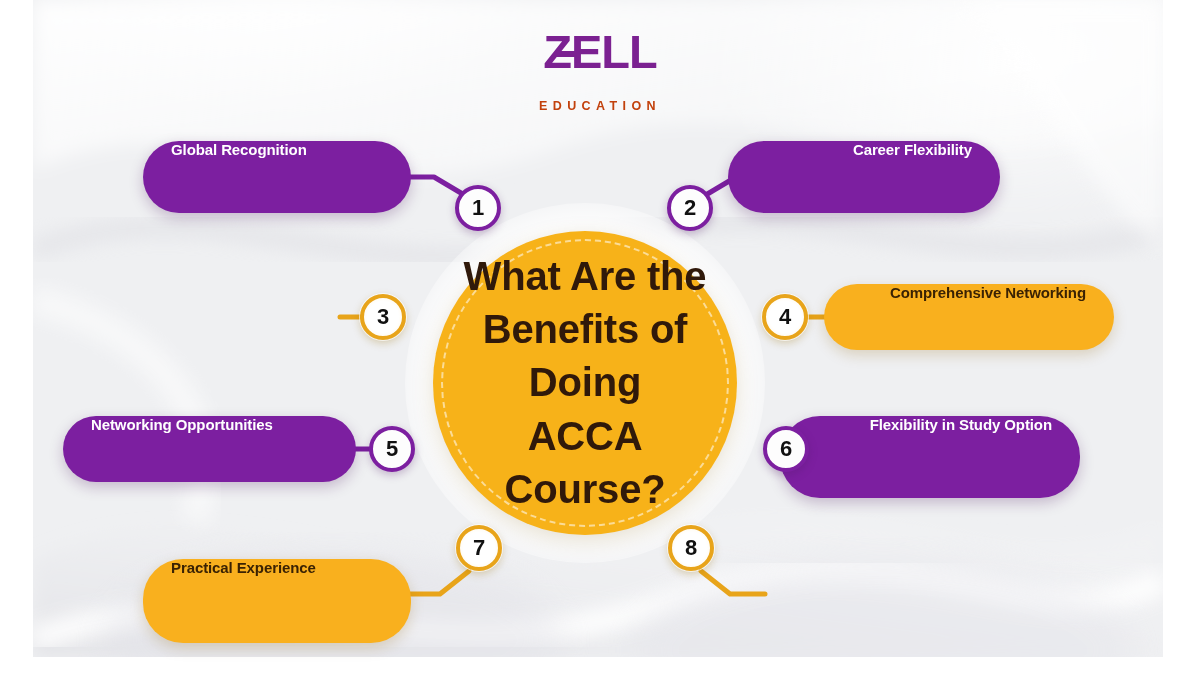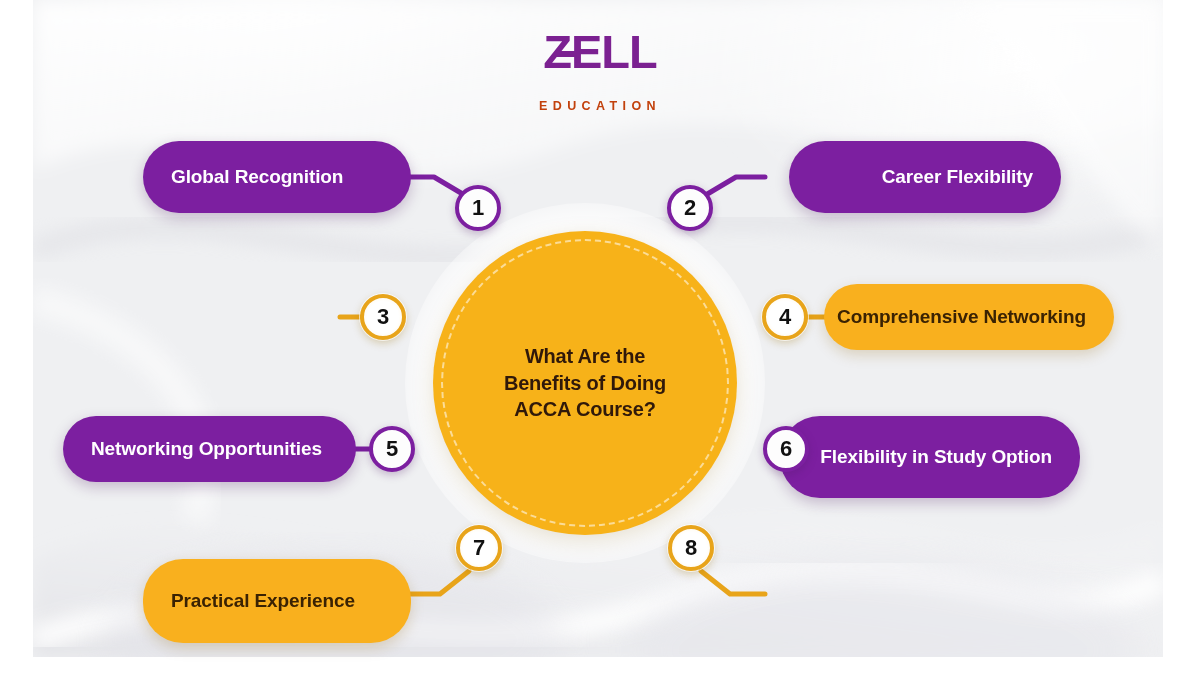--- a/index.html
+++ b/index.html
@@ -101,40 +101,40 @@
     position: absolute;
     left: 8px; top: 8px; right: 8px; bottom: 8px;
     border-radius: 50%;
     border: 2px dashed rgba(255,255,255,0.55);
   }
   #hub-title {
     position: relative;
     z-index: 2;
     text-align: center;
     color: #30190a;
-    font-size: 20px;
+    font-size: 40px;
     font-weight: 700;
     line-height: 1.33;
     letter-spacing: -0.2px;
     padding: 0 18px;
     white-space: pre-line;
   }
 
   
   #wires { position: absolute; left: 0; top: 0; width: 1200px; height: 675px; pointer-events: none; }
 
   
   .pill {
     position: absolute;
     display: flex;
-    align-items: center;
+    align-items: flex-start;
     border-radius: 40px;
     box-sizing: border-box;
     white-space: nowrap;
-    font-size: 19px;
+    font-size: 15px;
     font-weight: 600;
     letter-spacing: -0.1px;
   }
   .pill.purple {
     background: #7c1fa0;
     color: #ffffff;
     box-shadow: 0 5px 14px rgba(70,20,90,0.25);
   }
   .pill.amber {
     background: #f9b01e;
@@ -236,21 +236,21 @@
   <div id="hub-glow"></div>
   <div id="hub">
     <div id="hub-title">What Are the
 Benefits of Doing
 ACCA Course?</div>
   </div>
 
   <div class="pill purple align-left" style="left:143px; top:141px; width:268px; height:72px;">
     <span class="txt">Global Recognition</span>
   </div>
-  <div class="pill purple align-right" style="left:789px; top:141px; width:272px; height:72px;">
+  <div class="pill purple align-right" style="left:728px; top:141px; width:272px; height:72px;">
     <span class="txt">Career Flexibility</span>
   </div>
 
   <div class="pill amber align-right" style="left:824px; top:284px; width:290px; height:66px;">
     <span class="txt">Comprehensive Networking</span>
   </div>
 
   <div class="pill purple align-left" style="left:63px; top:416px; width:293px; height:66px;">
     <span class="txt">Networking Opportunities</span>
   </div>

